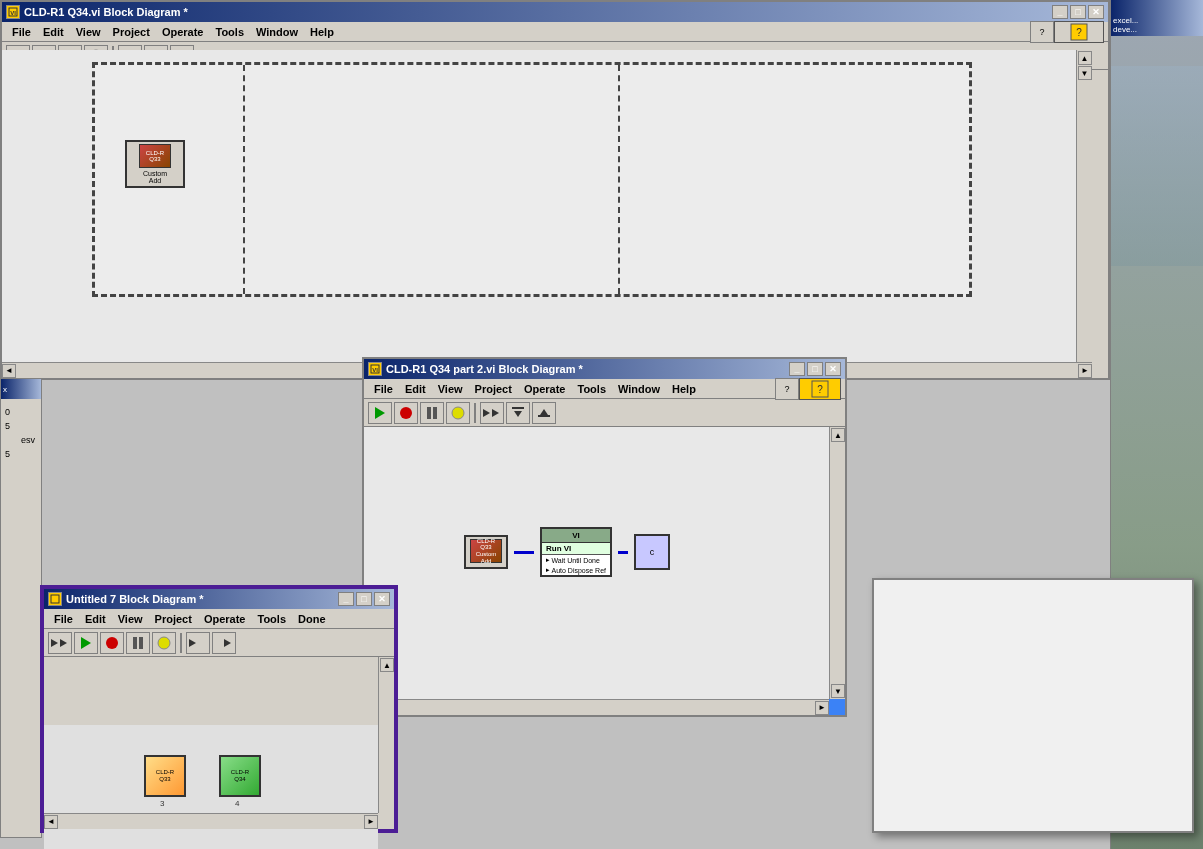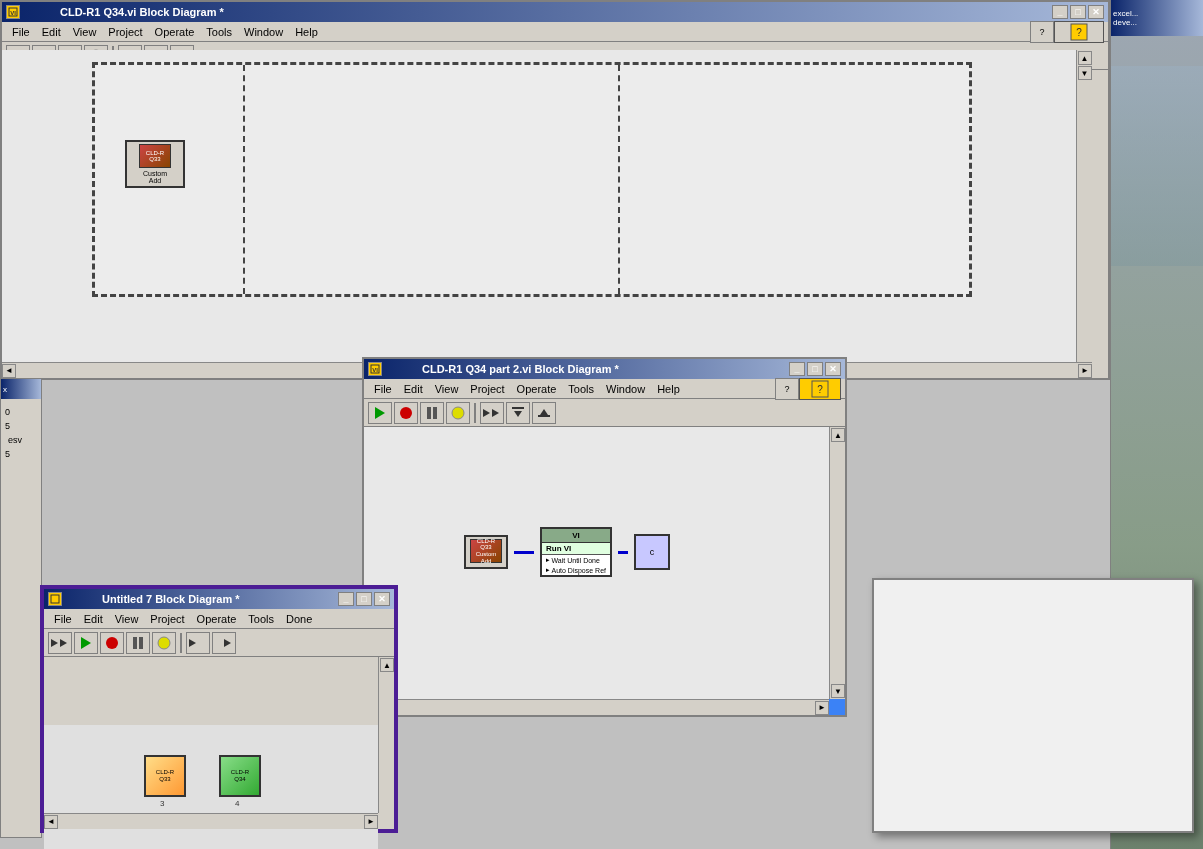--- a/index.html
+++ b/index.html
@@ -26,21 +26,20 @@
     .window-titlebar {
       background: linear-gradient(to right, #0a246a, #a6b8d9);
       color: white;
       height: 20px;
       display: flex;
       align-items: center;
       padding: 0 4px;
       font-size: 11px;
       font-weight: bold;
       user-select: none;
-      gap: 36px;
     }
 
     .window-titlebar .title-icon {
       width: 14px; height: 14px;
       margin-right: 4px;
       background: #ffcc00;
       border: 1px solid #888;
       display: inline-flex;
       align-items: center;
       justify-content: center;
@@ -73,20 +72,21 @@
       display: flex;
       align-items: center;
       padding: 0 4px;
       border-bottom: 1px solid #808080;
     }
 
     .menubar span {
       padding: 2px 6px;
       cursor: pointer;
       font-size: 11px;
+      font-weight: bold;
     }
 
     .toolbar {
       background: #d4d0c8;
       height: 28px;
       display: flex;
       align-items: center;
       padding: 2px 4px;
       gap: 2px;
       border-bottom: 1px solid #808080;
@@ -158,21 +158,21 @@
       border-left: 1px solid #808080;
       z-index: 5;
     }
 
     .right-panel-top {
       height: 36px;
       background: linear-gradient(to right, #0a246a, #a6b8d9);
       color: white;
       font-size: 9px;
       display: flex;
-      align-items: center;
+      align-items: flex-end;
       padding: 2px;
       overflow: hidden;
     }
 
     .main-canvas-area {
       position: absolute;
       top: 48px;
       left: 0;
       right: 16px;
       bottom: 16px;
@@ -313,21 +313,21 @@
     <div style="flex:1;height:10px;background:#d4d0c8;margin:0 1px;"></div>
     <div style="width:14px;height:14px;background:#d4d0c8;border:1px solid #888;display:flex;align-items:center;justify-content:center;font-size:8px;">►</div>
   </div>
 </div>
 
 <div style="position:absolute;top:378px;left:0;width:42px;height:460px;background:#d4d0c8;border:1px solid #808080;z-index:8;">
   <div style="height:20px;background:linear-gradient(to right,#0a246a,#a6b8d9);color:white;font-size:8px;display:flex;align-items:center;padding:2px;">x</div>
   <div style="padding:4px;font-size:8px;">
     <div style="margin:4px 0;font-size:9px;">0</div>
     <div style="margin:4px 0;font-size:9px;">5</div>
-    <div style="margin:4px 3px;font-size:9px;">esv</div>
+    <div style="margin:4px 16px;font-size:9px;">esv</div>
     <div style="margin:4px 0;font-size:9px;">5</div>
   </div>
 </div>
 
 <div class="second-window">
 
   <div class="window-titlebar">
     <div class="title-icon">
       <svg width="10" height="10" viewBox="0 0 10 10">
           <rect x="1" y="1" width="8" height="8" fill="#ffcc00" stroke="#333" stroke-width="1"></rect>

